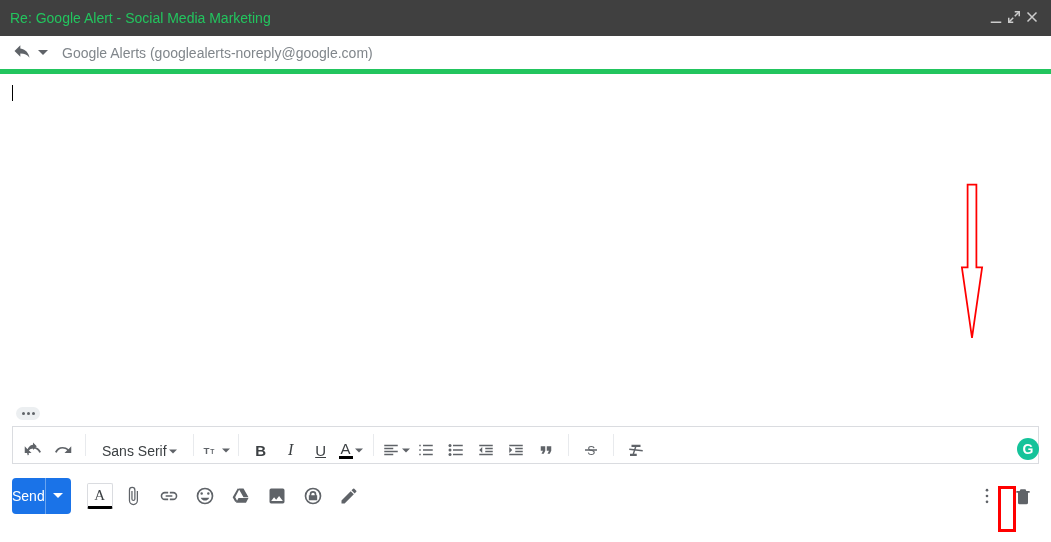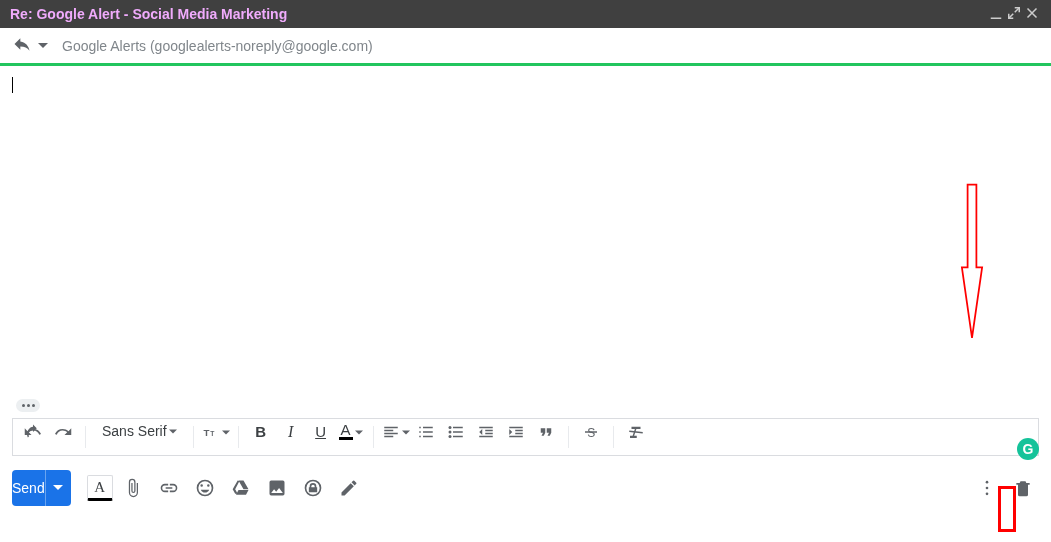--- a/index.html
+++ b/index.html
@@ -7,42 +7,42 @@
     font-family: Arial, "Helvetica Neue", Helvetica, sans-serif;
     background: #fff;
     width: 1051px;
     height: 542px;
     overflow: hidden;
     position: relative;
     color: #202124;
   }
   .titlebar {
     background: #404040;
-    height: 28px;
+    height: 36px;
     display: flex;
     align-items: center;
     padding: 0 10px;
-    color: #f0abfc;
+    color: #22c55e;
     font-size: 14px;
-    font-weight: 700;
+    font-weight: 400;
   }
   .titlebar .title { flex: 1; }
   .win-btn {
     color: #ccc;
     width: 18px;
     text-align: center;
     cursor: pointer;
     font-size: 14px;
   }
   .header-row {
     display: flex;
     align-items: center;
     height: 38px;
     padding: 0 12px;
-    border-bottom: 3px solid #22c55e;
+    border-bottom: 5px solid #22c55e;
   }
   .reply-icon svg { width: 20px; height: 20px; fill: #5f6368; }
   .reply-caret svg { width: 10px; height: 10px; fill: #5f6368; }
   .recipient { color: #80868b; font-size: 14px; margin-left: 14px; }
   .body-area {
     position: relative;
     height: 352px;
     padding: 10px 12px 0 12px;
     font-size: 14px;
     color: #202124;
@@ -76,21 +76,21 @@
     border: 1px solid #dadce0;
     display: flex;
     align-items: center;
     padding: 0 6px;
     gap: 2px;
   }
   .fbtn {
     min-width: 28px;
     height: 28px;
     display: inline-flex;
-    align-items: flex-start;
+    align-items: flex-end;
     justify-content: center;
     cursor: pointer;
     color: #5f6368;
     border-radius: 3px;
   }
   .fbtn svg { width: 18px; height: 18px; fill: #5f6368; }
   .fbtn .caret { margin-left: 2px; }
   .fbtn .caret svg { width: 8px; height: 8px; }
   .font-family-btn {
     font-size: 14px; color: #3c4043;

